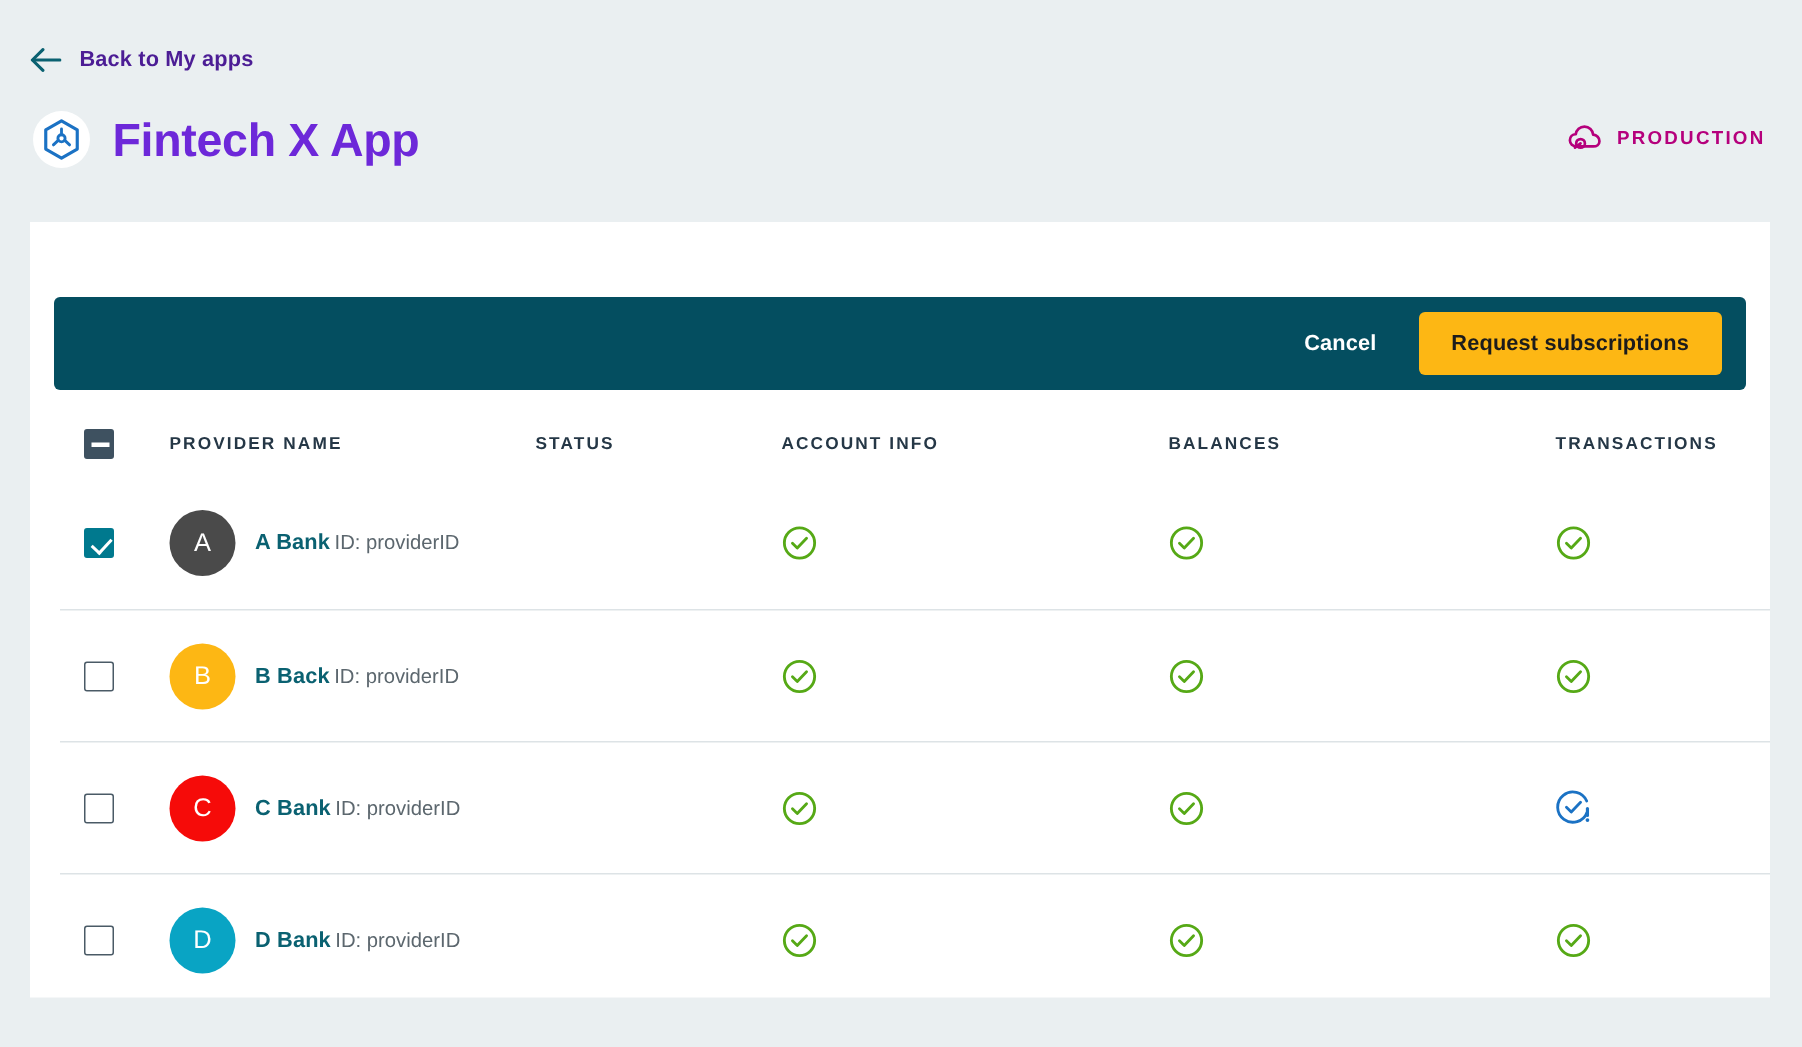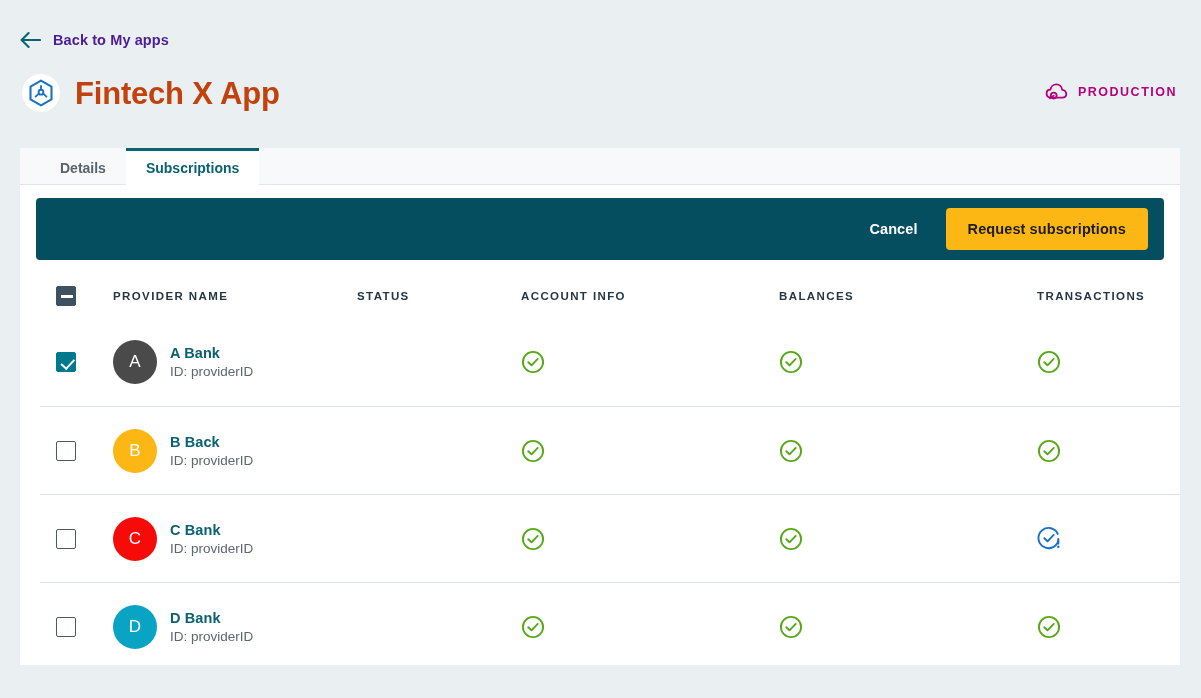--- a/index.html
+++ b/index.html
@@ -52,21 +52,21 @@
     border-radius: 50%;
     background: #ffffff;
     display: flex;
     align-items: center;
     justify-content: center;
     flex: 0 0 auto;
   }
   .app-title {
     font-size: 31px;
     font-weight: 700;
-    color: #c2410c;
+    color: #6d28d9;
     letter-spacing: -0.2px;
     line-height: 1;
   }
 
   .env-badge {
     position: absolute;
     right: 24px;
     top: 82px;
     display: flex;
     align-items: center;
@@ -248,21 +248,21 @@
     width: 44px; height: 44px;
     border-radius: 50%;
     display: flex;
     align-items: center;
     justify-content: center;
     color: #ffffff;
     font-size: 17px;
     font-weight: 400;
     flex: 0 0 auto;
   }
-  .provider-text { display: flex; flex-direction: column; gap: 3px; }
+  .provider-text { display: flex; flex-direction: row; gap: 3px; }
   .provider-name {
     color: #0a6171;
     font-size: 14.5px;
     font-weight: 700;
     cursor: pointer;
     letter-spacing: .1px;
   }
   .provider-id {
     color: #5c676e;
     font-size: 13.5px;
@@ -309,24 +309,20 @@
     <svg width="24" height="20" viewBox="0 0 24 20">
       <path d="M6.4 15.6 C3.4 15.6 1.6 13.8 1.6 11.5 C1.6 9.3 3.3 7.6 5.5 7.5 C5.9 4.6 8.3 2.4 11.3 2.4 C14.4 2.4 16.9 4.8 17.1 7.8 C19.5 8.0 21.3 9.9 21.3 12.1 C21.3 14.4 19.4 15.6 17.2 15.6 Z" fill="none" stroke="#b5007c" stroke-width="1.8" stroke-linejoin="round"></path>
       <circle cx="8.7" cy="13.6" r="2.9" fill="none" stroke="#b5007c" stroke-width="1.8"></circle>
       <path d="M8.7 13.6 L5.0 16.4" fill="none" stroke="#b5007c" stroke-width="1.8" stroke-linecap="round"></path>
     </svg>
     <span class="env-label">PRODUCTION</span>
   </div>
 
   <div class="card">
 
-    <div class="tabs">
-      <button class="tab">Details</button>
-      <button class="tab active">Subscriptions</button>
-    </div>
 
     <div class="action-bar">
       <button class="btn-cancel">Cancel</button>
       <button class="btn-request">Request subscriptions</button>
     </div>
 
     <div class="table">
 
       <div class="thead">
         <div class="col-check">

